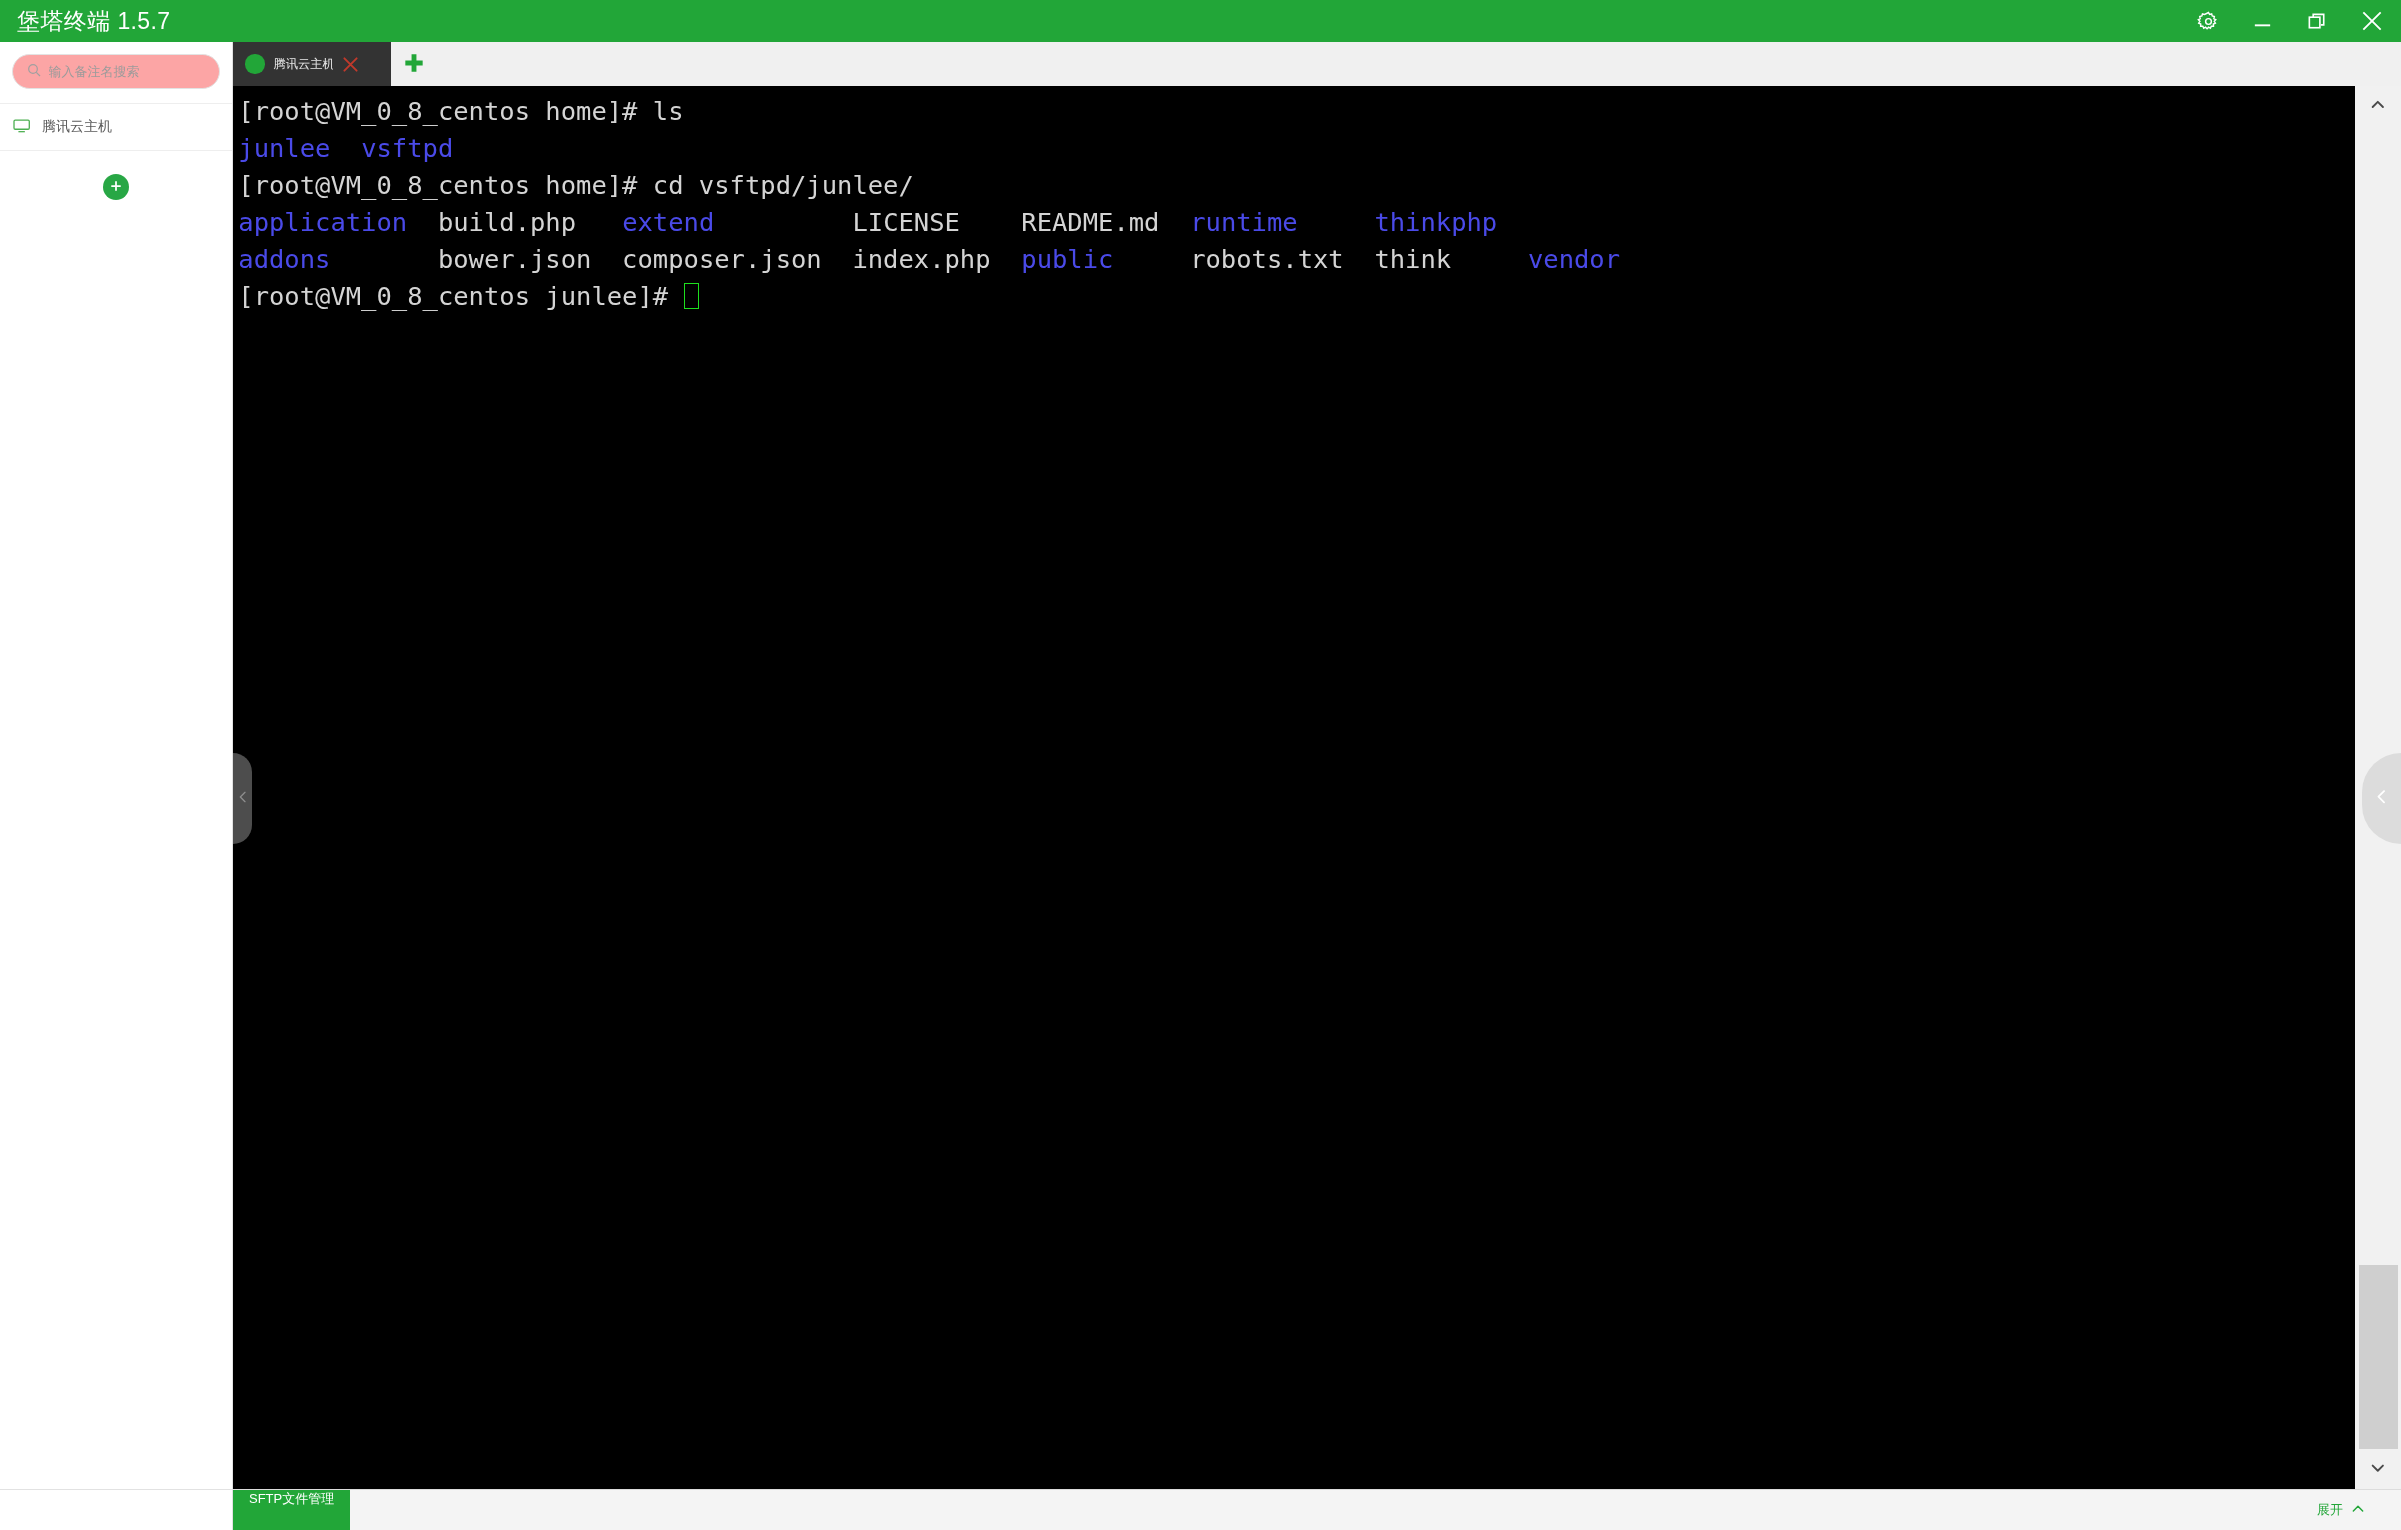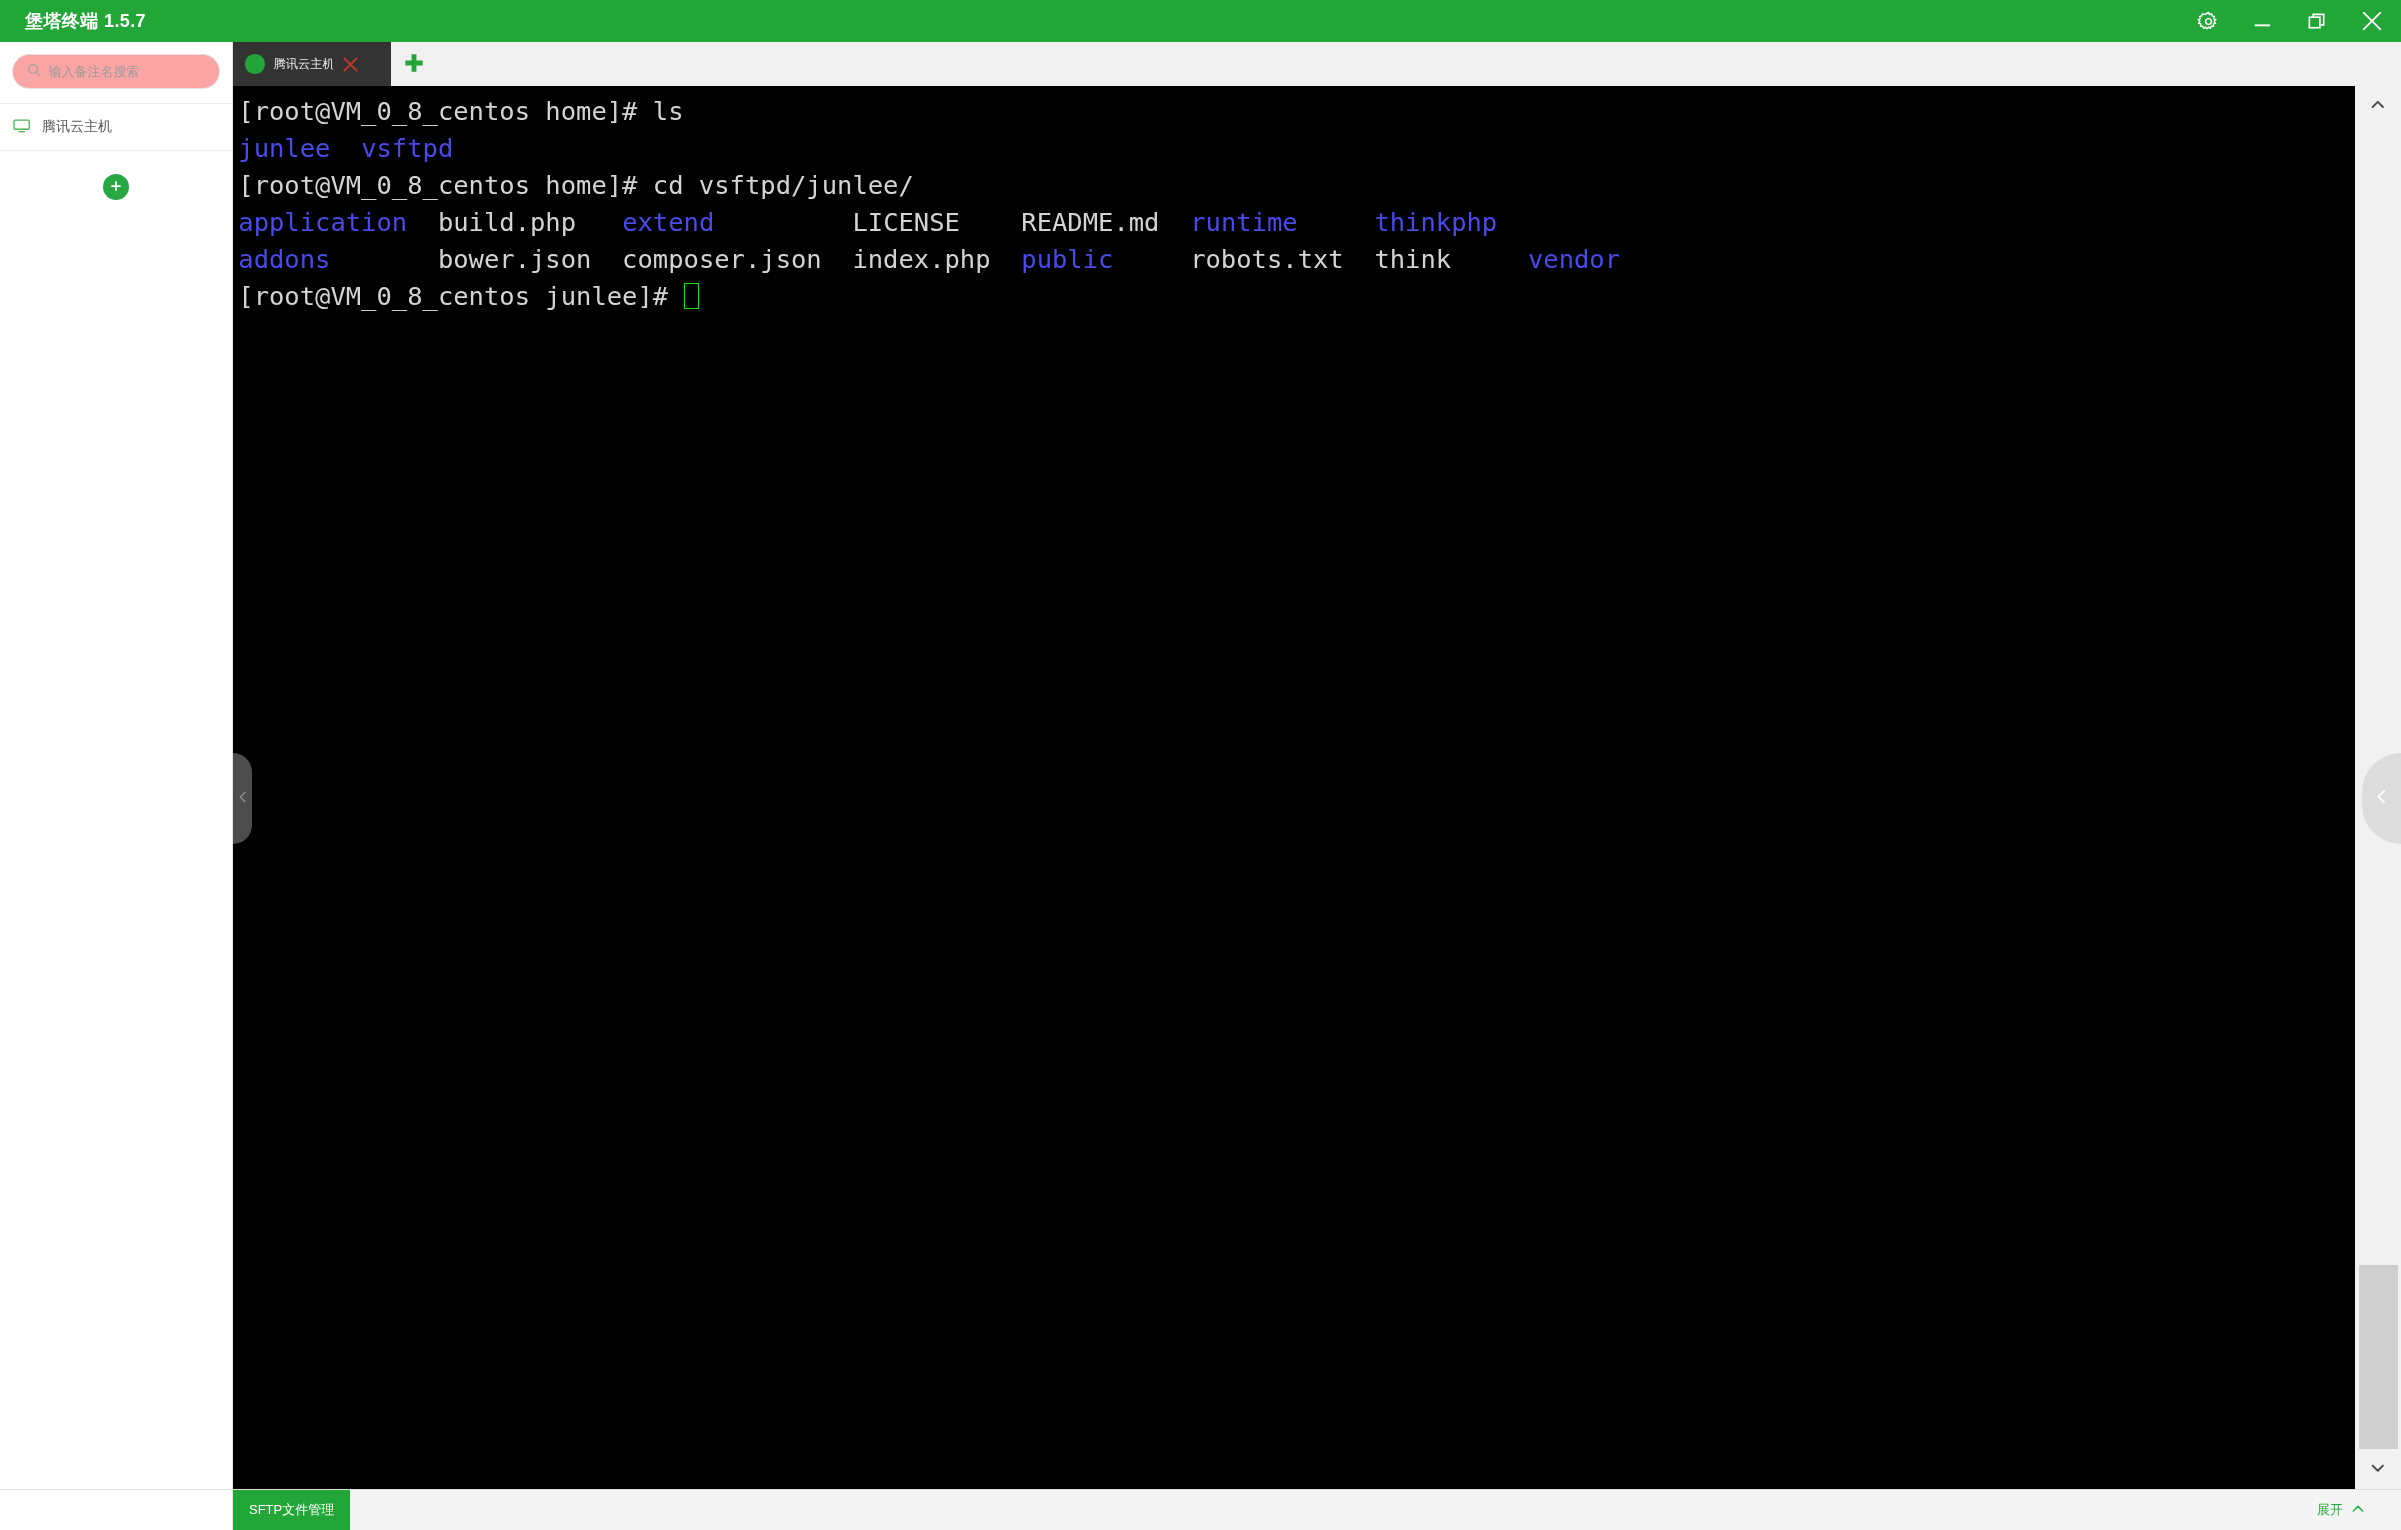--- a/index.html
+++ b/index.html
@@ -25,23 +25,23 @@
     position: absolute;
     top: 0; left: 0;
     width: 2401px;
     height: 42px;
     background: #22a638;
     display: flex;
     align-items: center;
   }
   .titlebar-title {
     color: #ffffff;
-    font-size: 18px;
-    font-weight: bold;
-    margin-left: 25px;
+    font-size: 23px;
+    font-weight: normal;
+    margin-left: 17px;
     letter-spacing: 0.4px;
     white-space: nowrap;
   }
   .titlebar-spacer { flex: 1 1 auto; }
 
   .win-btns {
     display: flex;
     align-items: center;
     height: 42px;
     padding-right: 14px;
@@ -289,21 +289,20 @@
     background: #f4f4f4;
     border-top: 0.9px solid #dcdcdc;
     display: flex;
     align-items: stretch;
   }
   .sftp-btn {
     background: #22a638;
     color: #ffffff;
     font-size: 13px;
     display: flex;
-    align-items: center;
     padding: 0 16px;
     cursor: pointer;
     flex: 0 0 auto;
   }
   .bottom-spacer { flex: 1 1 auto; }
   .expand-btn {
     display: flex;
     align-items: center;
     gap: 7px;
     padding-right: 35px;

